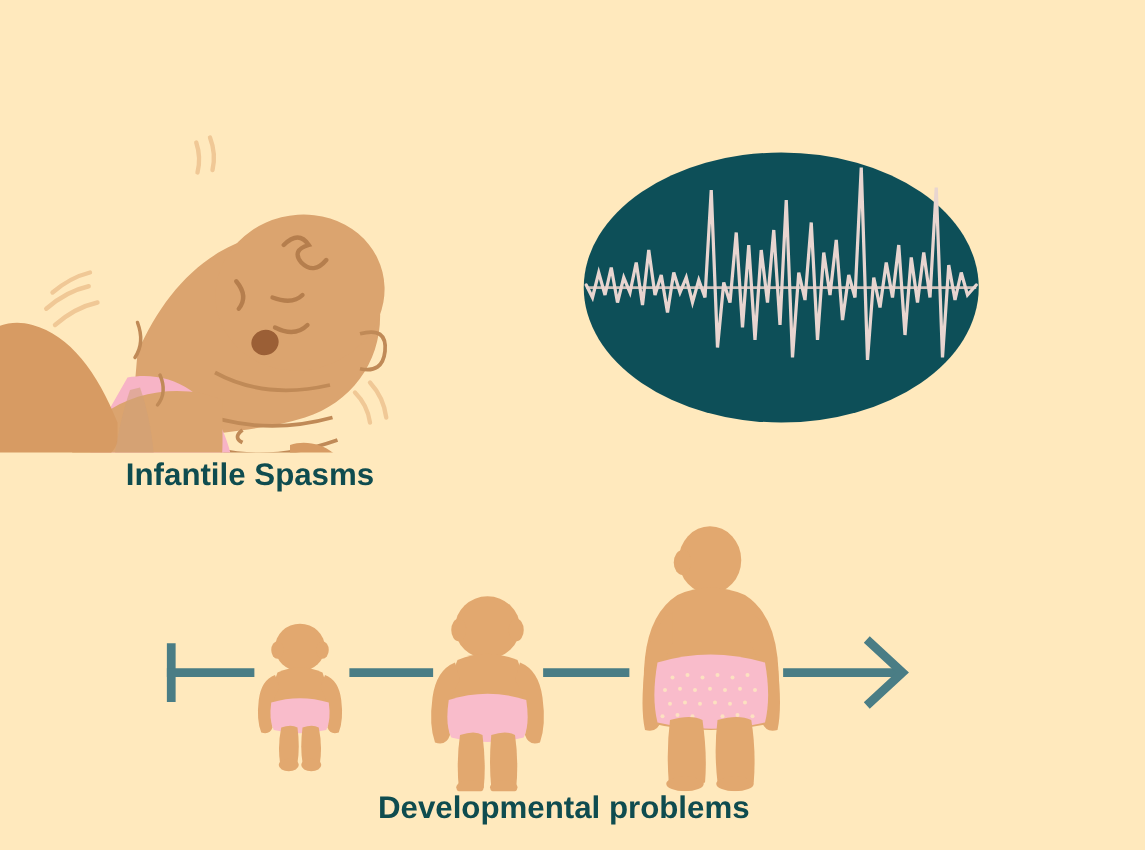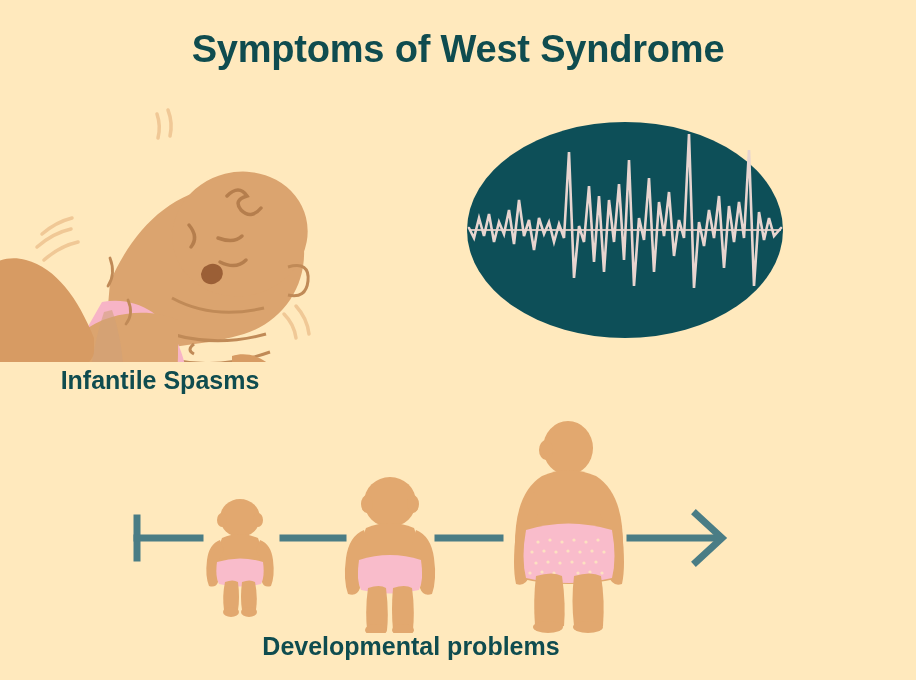--- a/index.html
+++ b/index.html
@@ -26,36 +26,36 @@
     color: #0f4c4f;
     letter-spacing: -0.2px;
   }
   .caption {
     position: absolute;
     font-size: 25px;
     font-weight: bold;
     color: #0f4c4f;
     text-align: center;
     white-space: nowrap;
+    padding-left: 40px;
   }
   #caption-spasms { left: 0px; top: 366px; width: 320px; }
   #caption-hyps   { left: 465px; top: 366px; width: 320px; }
   #caption-dev    { left: 178px; top: 632px; width: 466px; }
 
   .art { position: absolute; }
   #baby-art       { left: -18px;  top: 82px;  width: 350px; height: 280px; }
   #eeg-art        { left: 455px;  top: 110px; width: 345px; height: 240px; }
   #timeline-art   { left: 118px;  top: 418px; width: 620px; height: 215px; }
 </style>
 </head>
 <body>
 
 <div id="page">
 
-  <div id="title">Symptoms of West Syndrome</div>
 
   <div class="art" id="baby-art">
     <svg width="350" height="280" viewBox="0 0 350 280" xmlns="http://www.w3.org/2000/svg">
       <g>
         <path d="M175 32 q4 12 1 24" stroke="#f0c896" stroke-width="3.5" fill="none" stroke-linecap="round"></path>
         <path d="M186 28 q5 13 2 26" stroke="#f0c896" stroke-width="3.5" fill="none" stroke-linecap="round"></path>
         <path d="M60 152 q14 -12 30 -16" stroke="#f0c896" stroke-width="3.5" fill="none" stroke-linecap="round"></path>
         <path d="M55 165 q16 -14 34 -18" stroke="#f0c896" stroke-width="3.5" fill="none" stroke-linecap="round"></path>
         <path d="M62 178 q16 -14 34 -18" stroke="#f0c896" stroke-width="3.5" fill="none" stroke-linecap="round"></path>
         <path d="M302 232 q10 10 12 24" stroke="#f0c896" stroke-width="3.5" fill="none" stroke-linecap="round"></path>

